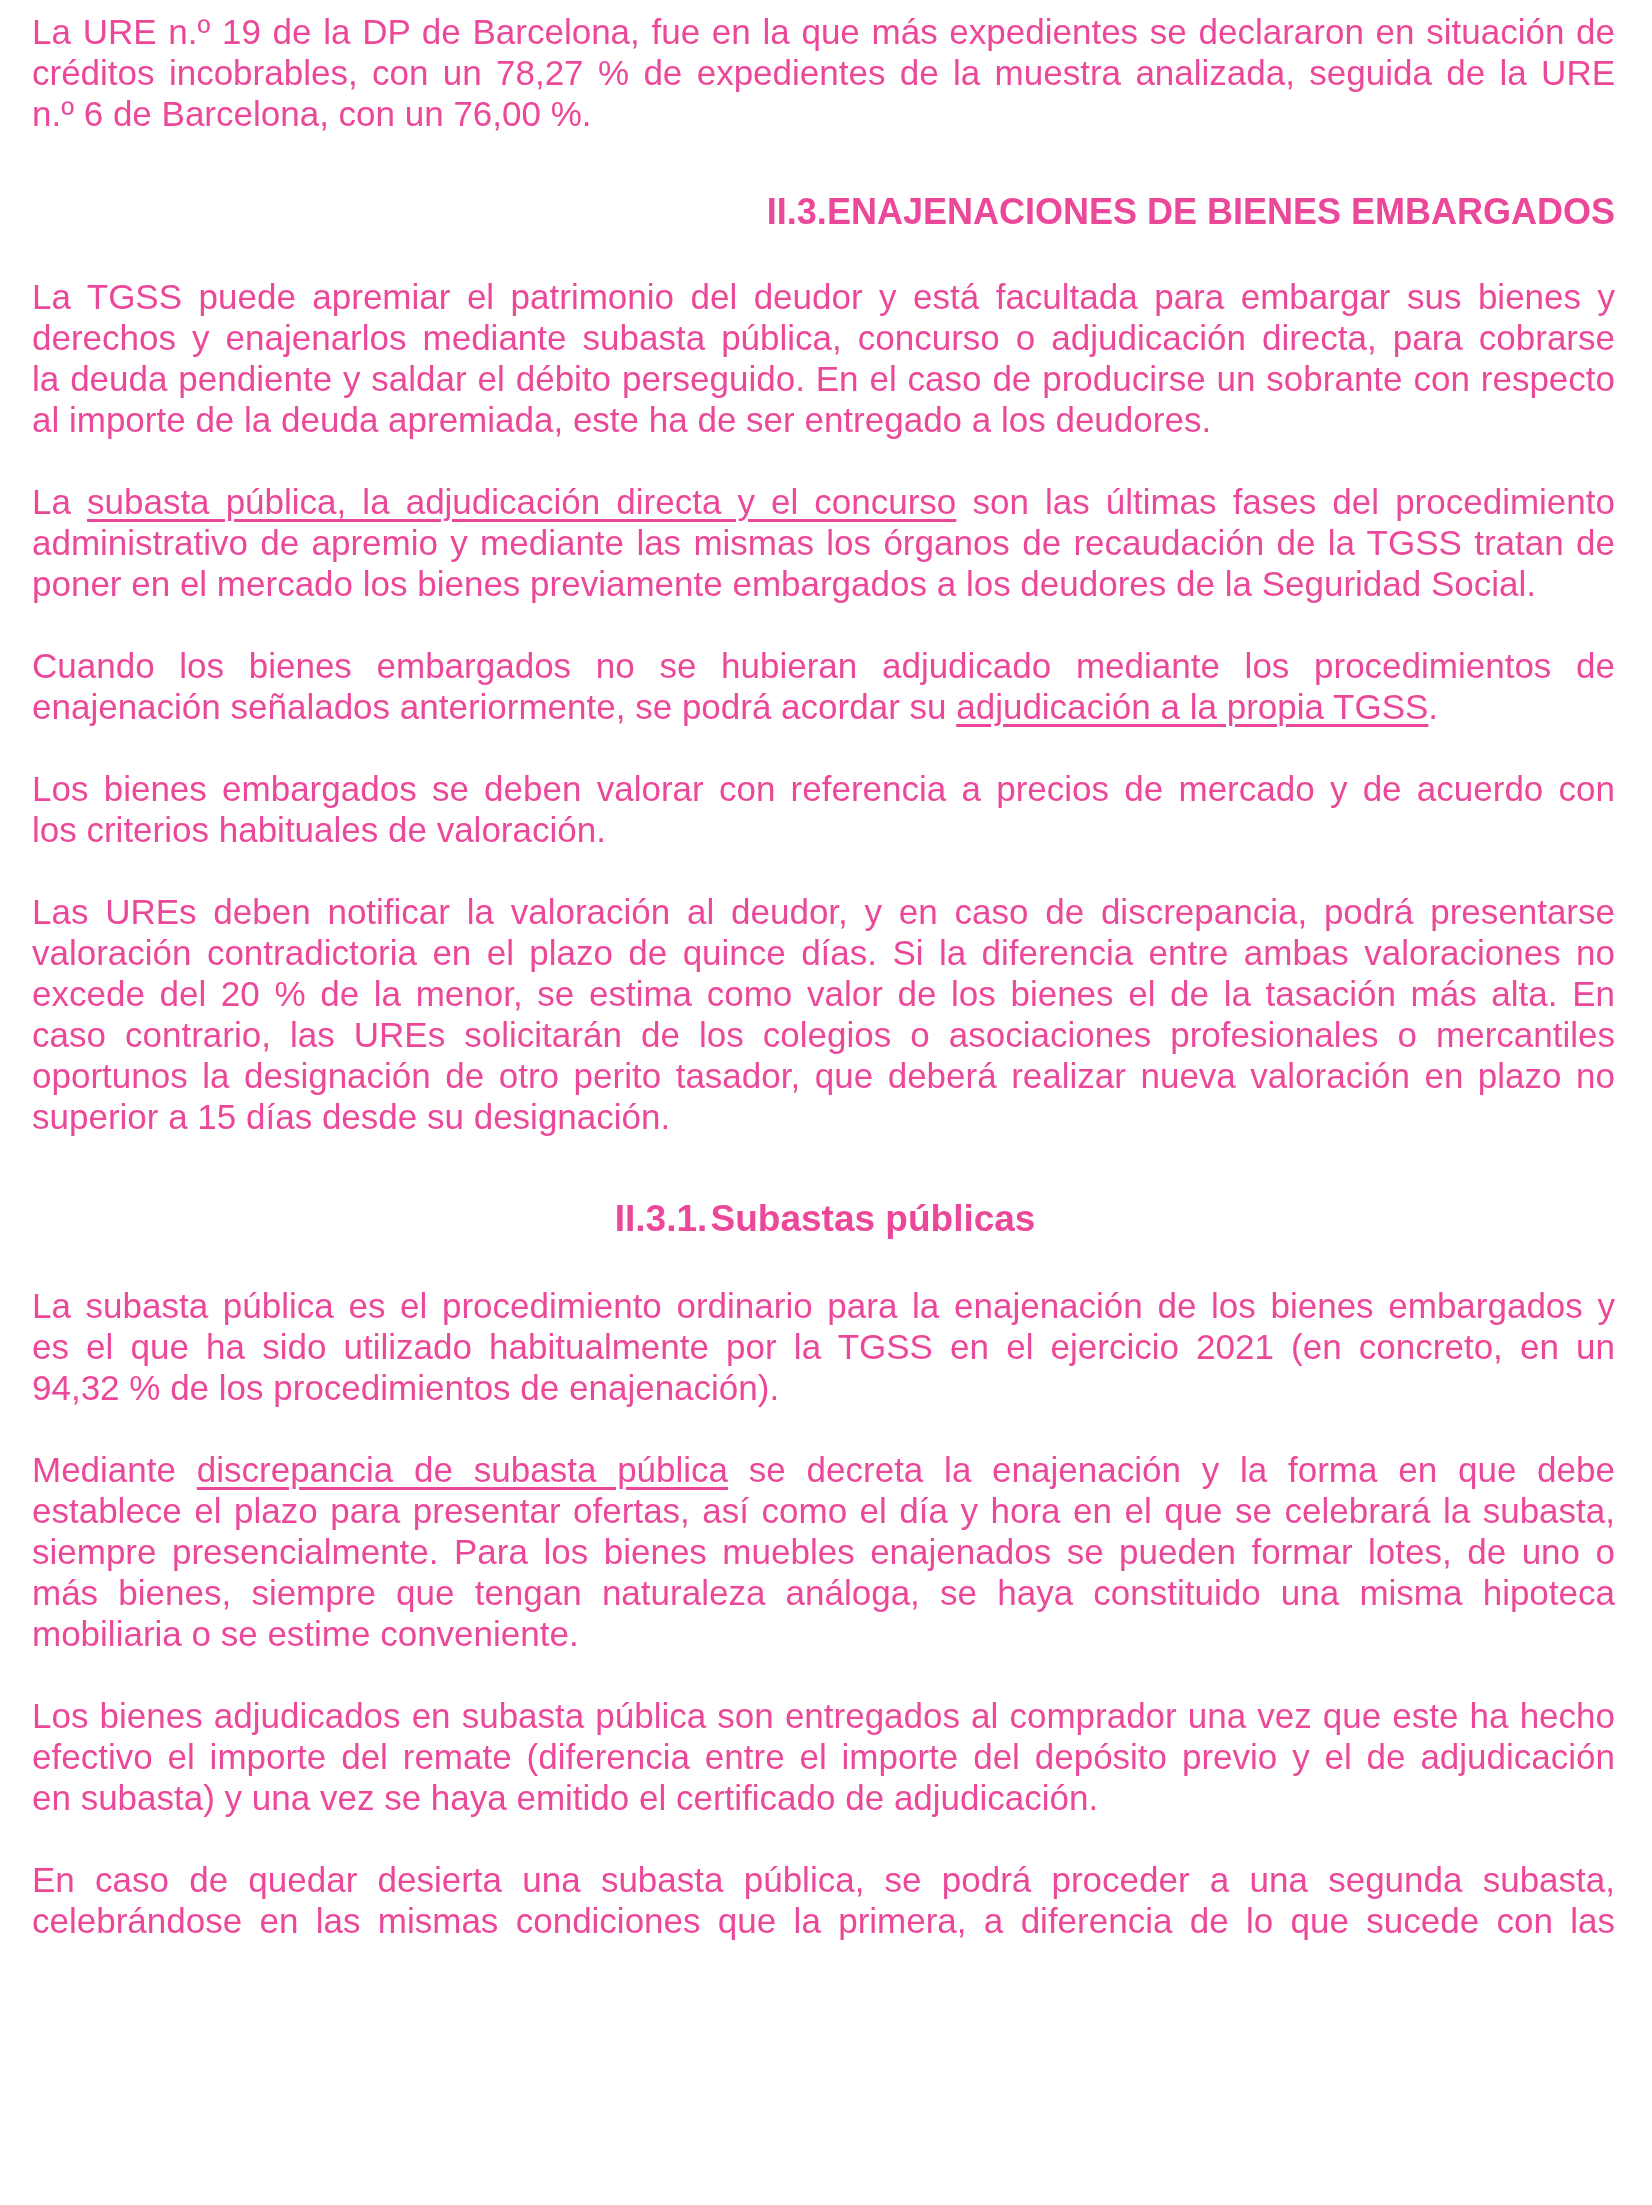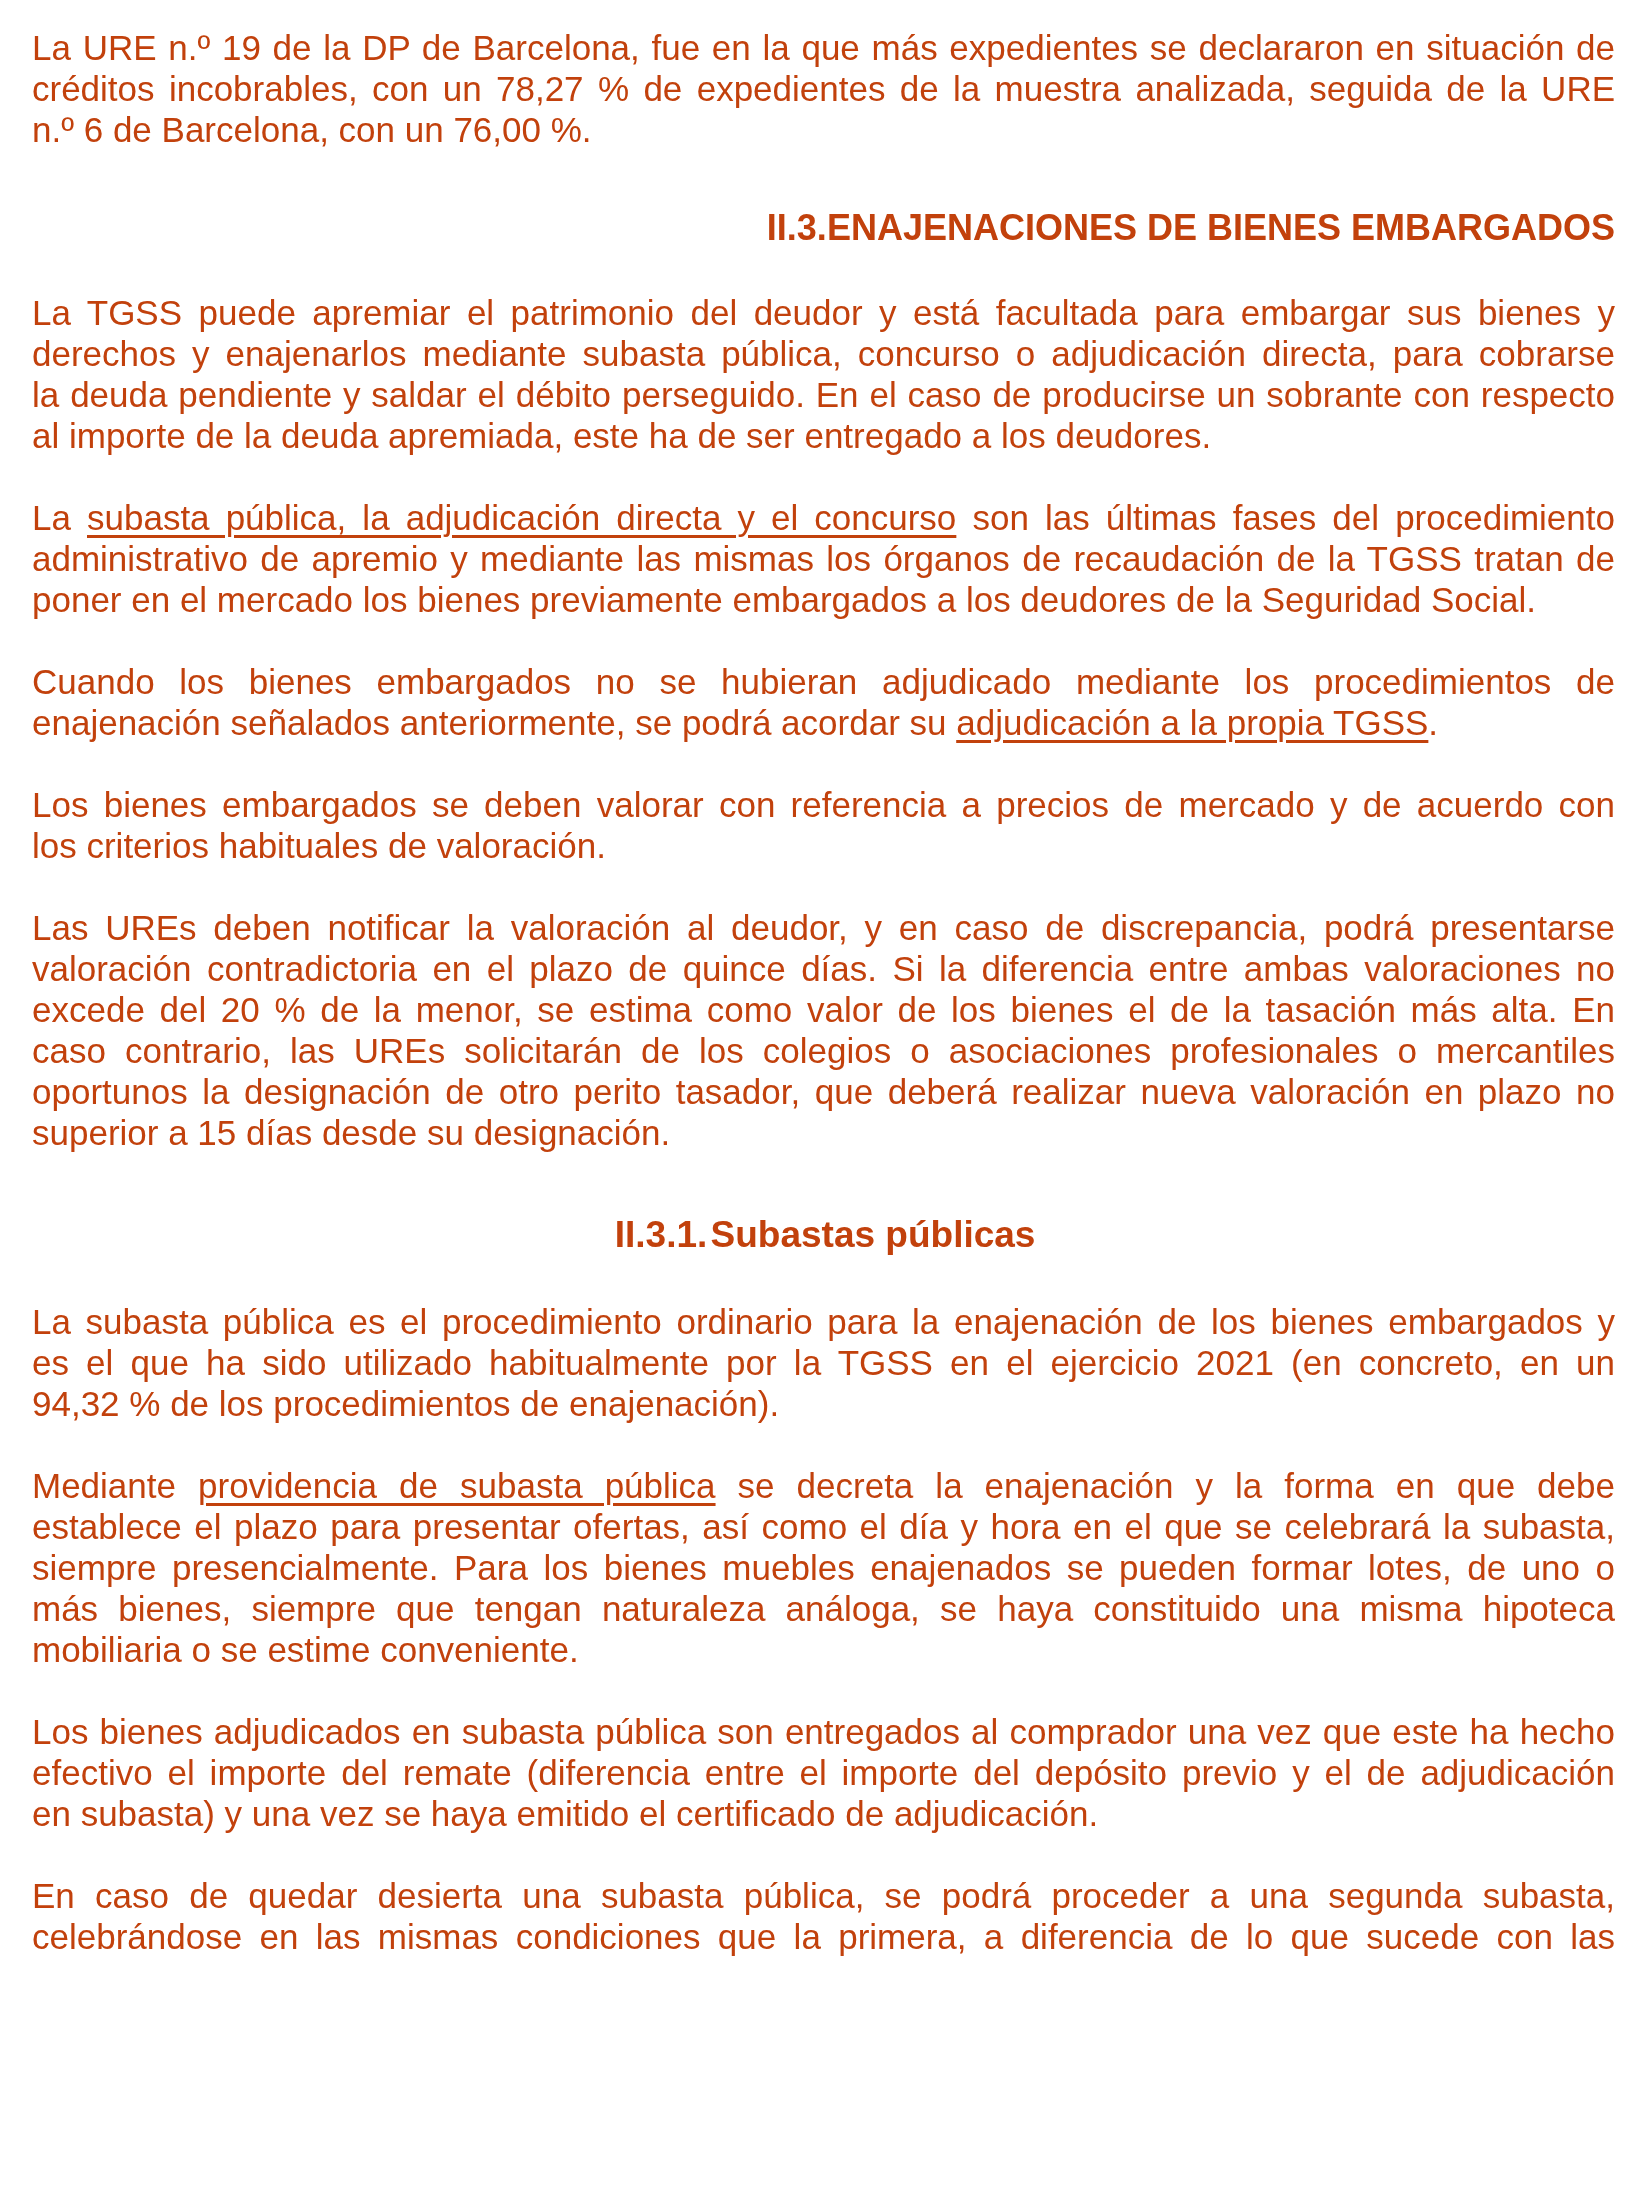--- a/index.html
+++ b/index.html
@@ -10,25 +10,25 @@
   body {
     width: 1652px;
     height: 2205px;
     position: relative;
     overflow: hidden;
   }
   .page {
     box-sizing: border-box;
     width: 1652px;
     min-height: 2205px;
-    padding: 27px 37px 0 32px;
+    padding: 11px 37px 0 32px;
     font-family: "Liberation Sans", "DejaVu Sans", sans-serif;
     font-size: 35px;
     line-height: 41px;
-    color: #c2410c;
+    color: #ec4899;
   }
   .para {
     margin: 0 0 41px 0;
   }
   .line {
     text-align: justify;
     text-align-last: justify;
     white-space: nowrap;
   }
   .line.last {
@@ -100,21 +100,21 @@
       <div class="line"><span class="seg">oportunos la designación de otro perito tasador, que deberá realizar nueva valoración en plazo no</span></div>
       <div class="line last"><span class="seg">superior a 15 días desde su designación.</span></div>
     </div>
     <div class="h2" role="heading"><span class="num">II.3.1.</span><span class="title">Subastas públicas</span></div>
     <div class="para">
       <div class="line"><span class="seg">La subasta pública es el procedimiento ordinario para la enajenación de los bienes embargados y</span></div>
       <div class="line"><span class="seg">es el que ha sido utilizado habitualmente por la TGSS en el ejercicio 2021 (en concreto, en un</span></div>
       <div class="line last"><span class="seg">94,32 % de los procedimientos de enajenación).</span></div>
     </div>
     <div class="para">
-      <div class="line"><span class="seg">Mediante </span><span class="seg u">providencia de subasta pública</span><span class="seg"> se decreta la enajenación y la forma en que debe</span></div>
+      <div class="line"><span class="seg">Mediante </span><span class="seg u">discrepancia de subasta pública</span><span class="seg"> se decreta la enajenación y la forma en que debe</span></div>
       <div class="line"><span class="seg">establece el plazo para presentar ofertas, así como el día y hora en el que se celebrará la subasta,</span></div>
       <div class="line"><span class="seg">siempre presencialmente. Para los bienes muebles enajenados se pueden formar lotes, de uno o</span></div>
       <div class="line"><span class="seg">más bienes, siempre que tengan naturaleza análoga, se haya constituido una misma hipoteca</span></div>
       <div class="line last"><span class="seg">mobiliaria o se estime conveniente.</span></div>
     </div>
     <div class="para">
       <div class="line"><span class="seg">Los bienes adjudicados en subasta pública son entregados al comprador una vez que este ha hecho</span></div>
       <div class="line"><span class="seg">efectivo el importe del remate (diferencia entre el importe del depósito previo y el de adjudicación</span></div>
       <div class="line last"><span class="seg">en subasta) y una vez se haya emitido el certificado de adjudicación.</span></div>
     </div>

